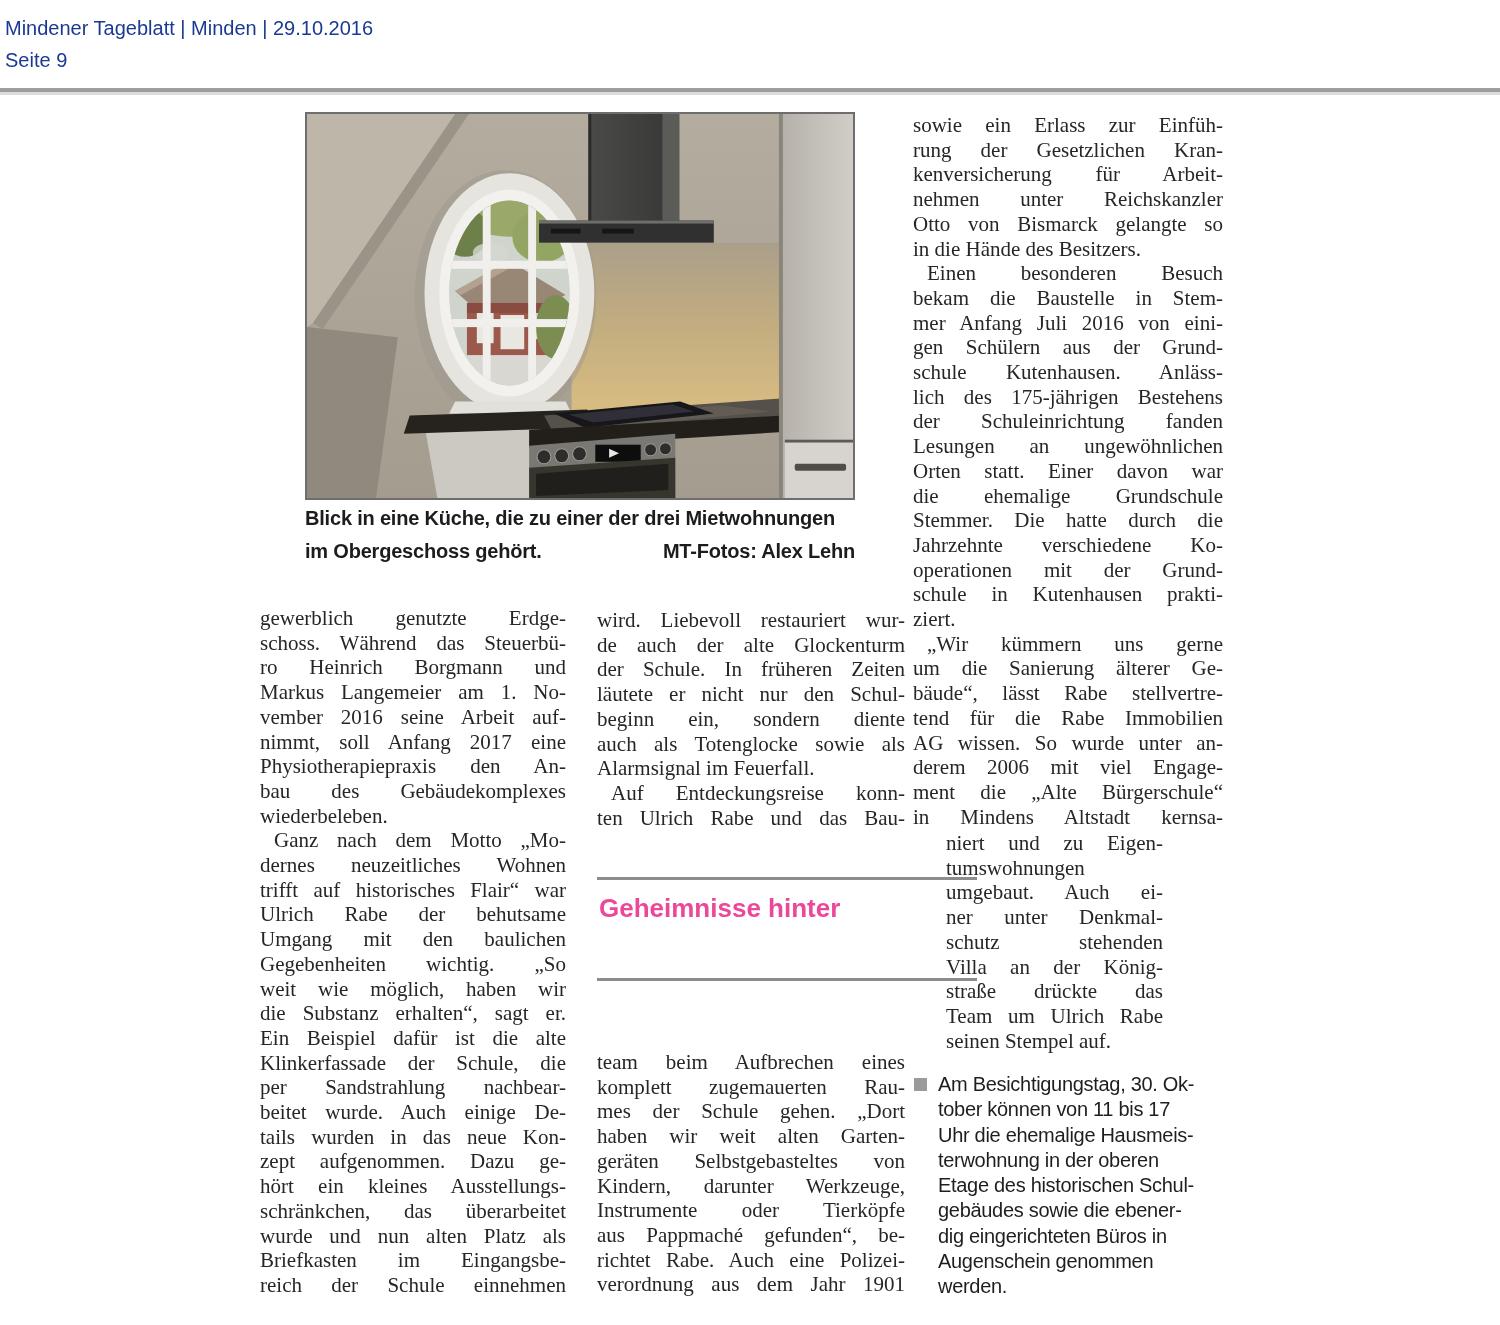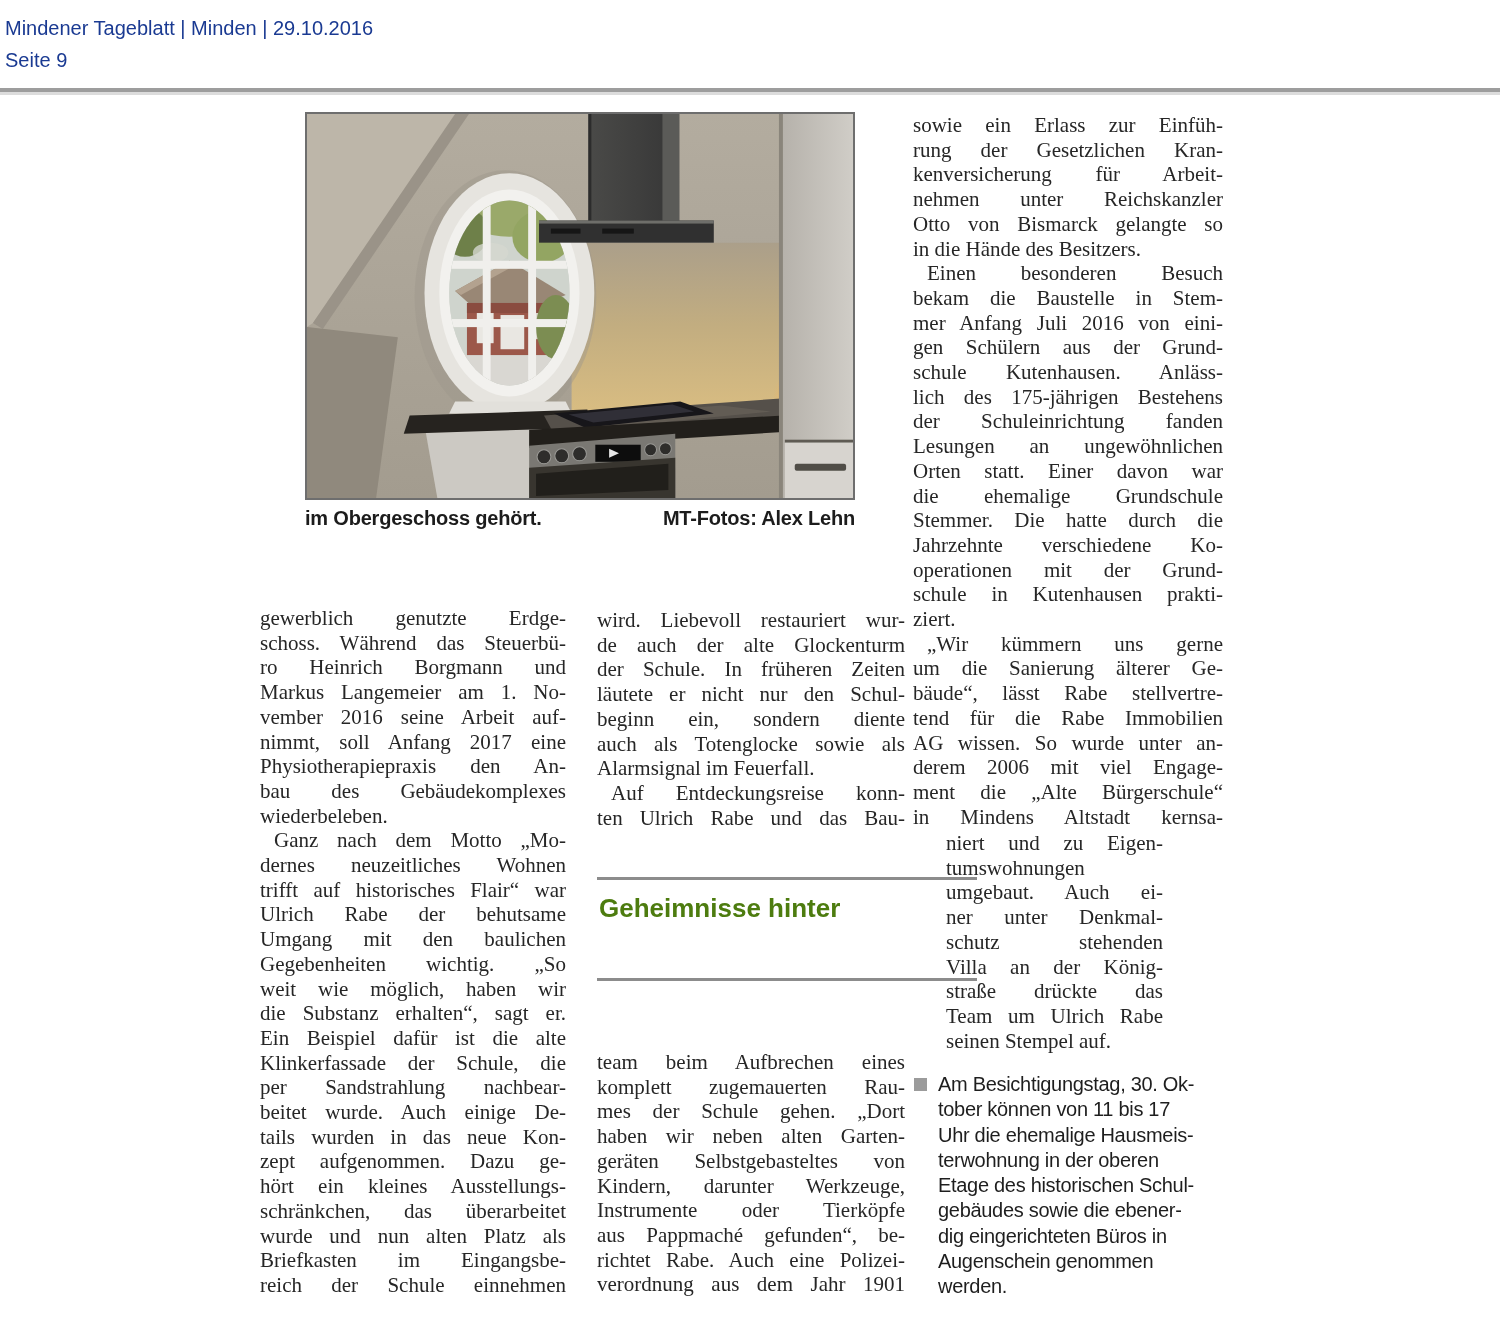--- a/index.html
+++ b/index.html
@@ -20,21 +20,21 @@
   .cap-row{display:flex;justify-content:space-between;white-space:nowrap;}
   
   .body-col{position:absolute;font-family:"Liberation Serif","DejaVu Serif",serif;
             font-size:21px;line-height:24.7px;color:#262626;}
   .tl{text-align:justify;text-align-last:justify;-moz-text-align-last:justify;}
   .tl.end{text-align-last:left;-moz-text-align-last:left;}
   .tl.ind{padding-left:14px;}
   
   .subhead{position:absolute;left:597px;top:877px;width:380px;height:104px;box-sizing:border-box;
            border-top:3px solid #8c8c8c;border-bottom:3px solid #8c8c8c;
-           padding:12px 0 0 2px;color:#4d7c0f;font-weight:bold;font-size:26px;line-height:33px;}
+           padding:12px 0 0 2px;color:#ec4899;font-weight:bold;font-size:26px;line-height:33px;}
   
   .note{position:absolute;left:913px;top:1072px;width:302px;}
   .bullet{position:absolute;left:1px;top:6px;width:13px;height:13px;background:#9b9b9b;}
   .note-text{margin-left:25px;color:#1e1e1e;font-weight:normal;font-size:20px;line-height:25.3px;
              letter-spacing:-0.3px;}
   .note-text .nl{white-space:nowrap;}
 </style>
 </head>
 <body>
 
@@ -153,20 +153,21 @@
         <polygon points="480,0 553,0 553,382 480,382" fill="url(#cabG)"></polygon>
         <rect x="478" y="0" width="4" height="382" fill="#8a857b"></rect>
         <rect x="484" y="324" width="69" height="3" fill="#5f5b54"></rect>
         <rect x="484" y="327" width="69" height="55" fill="#d7d4cf"></rect>
         <rect x="494" y="348" width="52" height="7" rx="2" fill="#504d47"></rect>
       </g>
     </svg>
   </figure>
 
   <div class="caption">
+    <div style="white-space:nowrap">Blick in eine Küche, die zu einer der drei Mietwohnungen</div>
     <div class="cap-row">
       <span>im Obergeschoss gehört.</span>
       <span>MT-Fotos: Alex Lehn</span>
     </div>
   </div>
 
   <div class="body-col" style="left:260px;top:606px;width:306px;">
       <div class="tl">gewerblich genutzte Erdge-</div>
       <div class="tl">schoss. Während das Steuerbü-</div>
       <div class="tl">ro Heinrich Borgmann und</div>
@@ -210,21 +211,21 @@
     </div>
 
   <div class="subhead">
     <div>Geheimnisse hinter</div>
   </div>
 
   <div class="body-col" style="left:597px;top:1050px;width:308px;">
       <div class="tl">team beim Aufbrechen eines</div>
       <div class="tl">komplett zugemauerten Rau-</div>
       <div class="tl">mes der Schule gehen. „Dort</div>
-      <div class="tl">haben wir neben alten Garten-</div>
+      <div class="tl">haben wir weit alten Garten-</div>
       <div class="tl">geräten Selbstgebasteltes von</div>
       <div class="tl">Kindern, darunter Werkzeuge,</div>
       <div class="tl">Instrumente oder Tierköpfe</div>
       <div class="tl">aus Pappmaché gefunden“, be-</div>
       <div class="tl">richtet Rabe. Auch eine Polizei-</div>
       <div class="tl">verordnung aus dem Jahr 1901</div>
     </div>
 
   <div class="body-col" style="left:913px;top:113px;width:310px;">
       <div class="tl">sowie ein Erlass zur Einfüh-</div>

